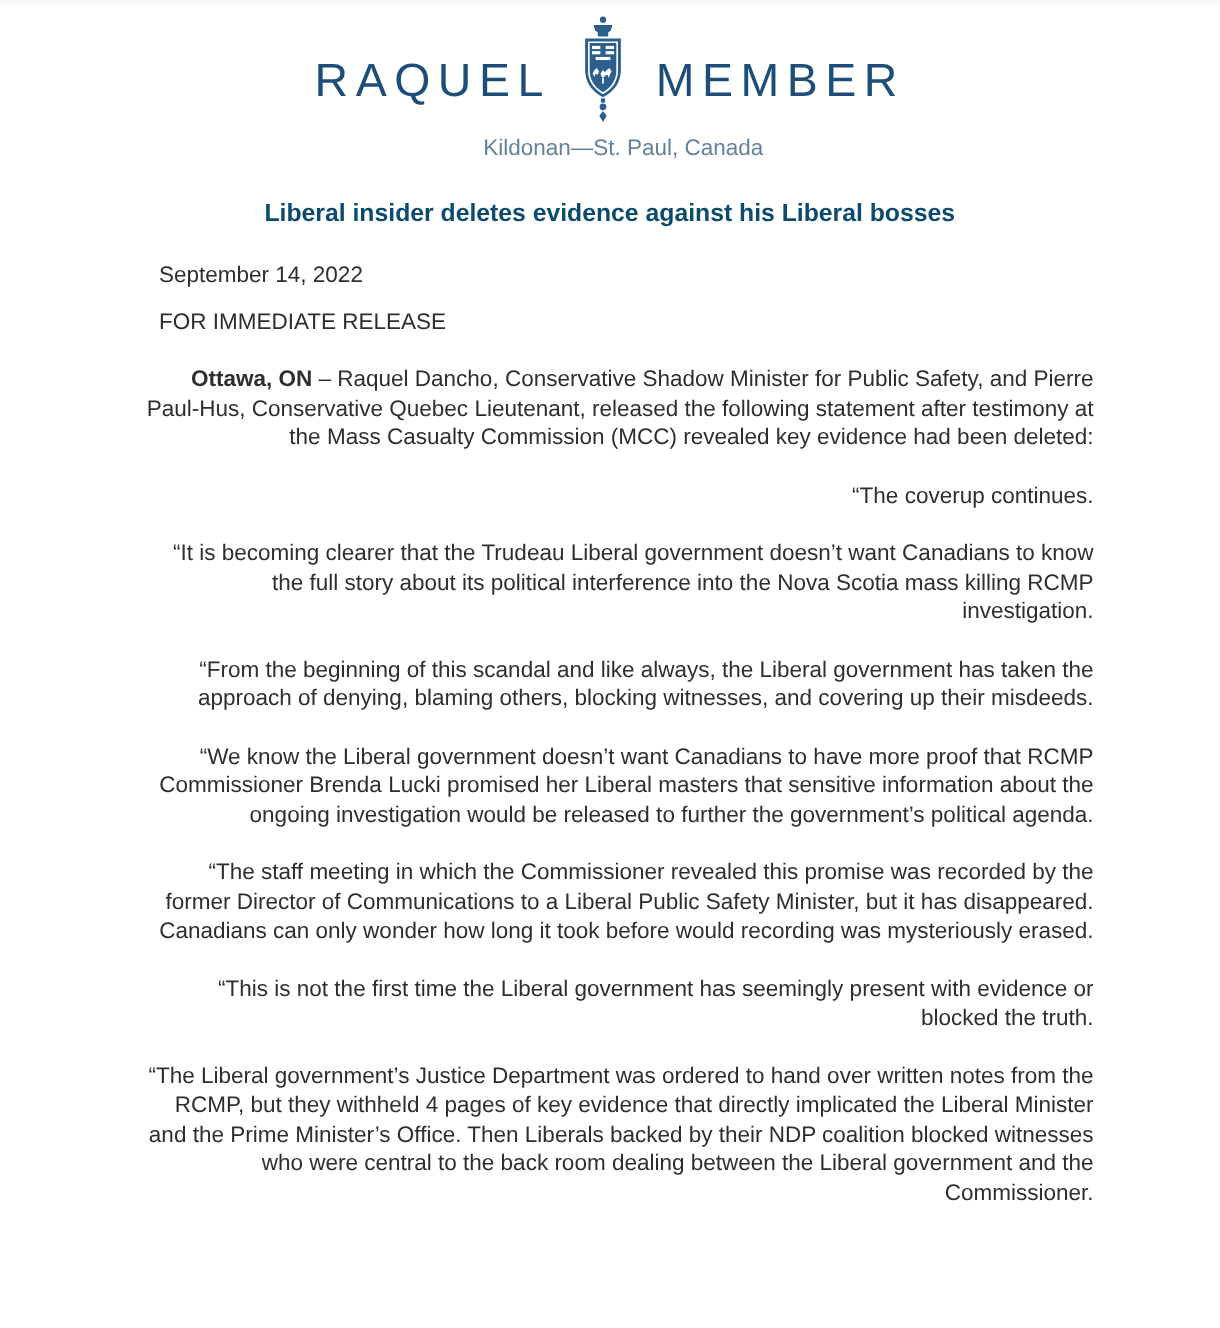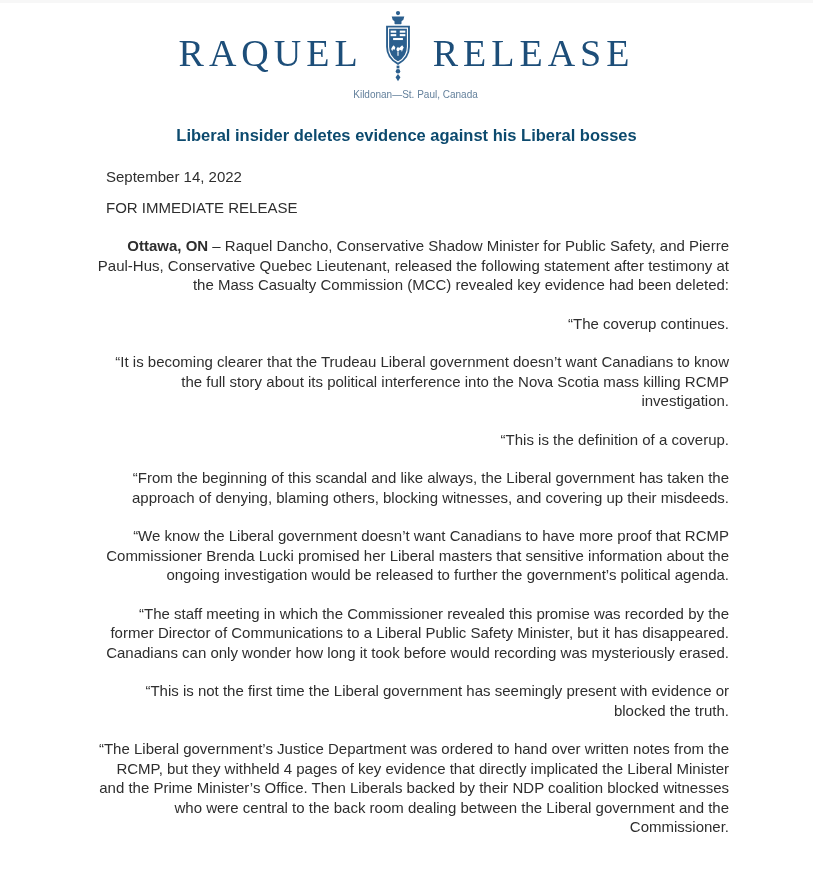--- a/index.html
+++ b/index.html
@@ -20,39 +20,39 @@
     padding-top: 7px;
     text-align: center;
   }
   .wordmark-row {
     display: flex;
     align-items: center;
     justify-content: center;
     gap: 14px;
   }
   .wordmark {
-    font-family: Liberation Serif, serif;
-    font-size: 38px;
+    font-family: Liberation Sans, sans-serif;
+    font-size: 31px;
     font-weight: 400;
     letter-spacing: 5px;
     color: #1d4e79;
     line-height: 1;
     padding-top: 10px;
   }
   .crest { flex: 0 0 auto; }
   .member-line {
     margin-top: 4px;
     font-size: 11.5px;
     font-weight: bold;
     letter-spacing: 0.4px;
     color: #1d4e79;
   }
   .riding-line {
     margin-top: 3px;
-    font-size: 10px;
+    font-size: 15px;
     color: #64819c;
     padding-left: 18px;
   }
 
   
   .headline {
     margin-top: 26px;
     text-align: center;
     font-size: 16.5px;
     font-weight: bold;
@@ -106,38 +106,37 @@
             <rect x="23" y="39.5" width="14" height="3"></rect>
 
             <path d="M24 50 l2.2 3.2 -1 3 -2.4 -0.4 -1 2.8 -1.6 -3.4 1.6 -3z"></path>
             <path d="M30 52 l2.4 3.4 -1.1 3.2 -2.6 0 -1.1 -3.2z"></path>
             <path d="M36 50 l2.2 3.2 -1.6 3 -1 3.4 -1 -2.8 -2.4 0.4 -1 -3z"></path>
             <rect x="29.2" y="59" width="1.6" height="6"></rect>
           </g>
         </svg>
       </span>
 
-      <span class="wordmark">RELEASE</span>
+      <span class="wordmark">MEMBER</span>
     </div>
     <div class="riding-line">Kildonan—St. Paul, Canada</div>
   </header>
 
   <h1 class="headline">Liberal insider deletes evidence against his Liberal bosses</h1>
 
   <main class="content">
     <div class="dateblock">
       <p>September 14, 2022</p>
       <p>FOR IMMEDIATE RELEASE</p>
     </div>
 
     <p class="para"><span class="lead-bold">Ottawa, ON</span><span> – Raquel Dancho, Conservative Shadow Minister for Public Safety, and Pierre Paul-Hus, Conservative Quebec Lieutenant, released the following statement after testimony at the Mass Casualty Commission (MCC) revealed key evidence had been deleted:</span></p>
 
     <p class="para">“The coverup continues.</p>
     <p class="para">“It is becoming clearer that the Trudeau Liberal government doesn’t want Canadians to know the full story about its political interference into the Nova Scotia mass killing RCMP investigation.</p>
-    <p class="para">“This is the definition of a coverup.</p>
     <p class="para">“From the beginning of this scandal and like always, the Liberal government has taken the approach of denying, blaming others, blocking witnesses, and covering up their misdeeds.</p>
     <p class="para">“We know the Liberal government doesn’t want Canadians to have more proof that RCMP Commissioner Brenda Lucki promised her Liberal masters that sensitive information about the ongoing investigation would be released to further the government’s political agenda.</p>
     <p class="para">“The staff meeting in which the Commissioner revealed this promise was recorded by the former Director of Communications to a Liberal Public Safety Minister, but it has disappeared. Canadians can only wonder how long it took before would recording was mysteriously erased.</p>
     <p class="para">“This is not the first time the Liberal government has seemingly present with evidence or blocked the truth.</p>
     <p class="para">“The Liberal government’s Justice Department was ordered to hand over written notes from the RCMP, but they withheld 4 pages of key evidence that directly implicated the Liberal Minister and the Prime Minister’s Office. Then Liberals backed by their NDP coalition blocked witnesses who were central to the back room dealing between the Liberal government and the Commissioner.</p>
 
   </main>
 
 </div>
 

